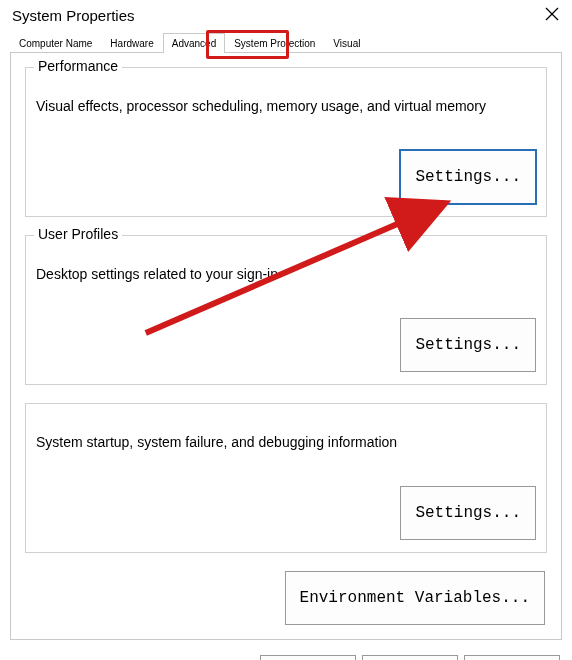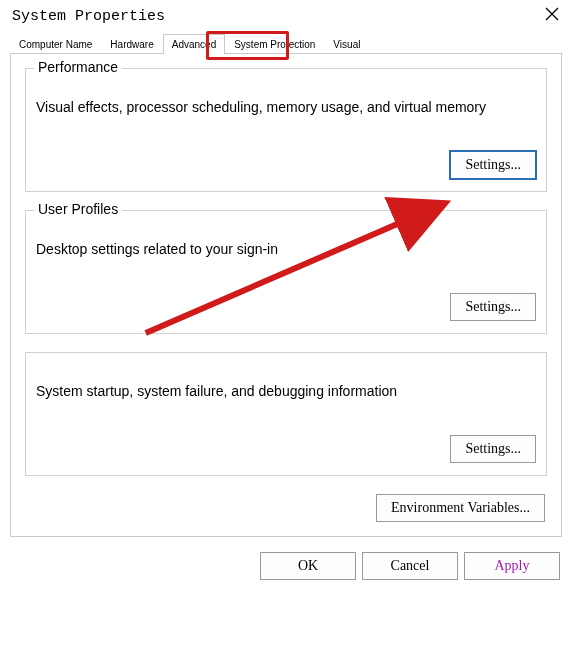--- a/index.html
+++ b/index.html
@@ -12,21 +12,20 @@
     width: 572px;
     height: 660px;
     position: relative;
     overflow: hidden;
   }
   .titlebar {
     display: flex;
     justify-content: space-between;
     align-items: center;
     padding: 6px 12px 8px 12px;
-    font-family: Liberation Mono, monospace;
   }
   .title { font-size: 15px; }
   .close svg { width: 16px; height: 16px; stroke: #000; stroke-width: 1.3; }
 
   .tabstrip {
     display: flex;
     align-items: flex-end;
     padding-left: 10px;
     position: relative;
   }
@@ -71,23 +70,23 @@
     left: 8px;
     background: #fff;
     padding: 0 4px;
     font-size: 14px;
   }
   .groupdesc { margin-bottom: 36px; }
   .btnrow { text-align: right; }
   .btn {
     border: 1px solid #999;
     background: #fdfdfd;
-    padding: 5px 14px;
-    font-size: 14px;
-    font-family: Liberation Serif, serif;
+    padding: 17px 14px;
+    font-size: 16px;
+    font-family: Liberation Mono, monospace;
     cursor: default;
     min-width: 84px;
   }
   .btn.emph {
     border: 1px solid #2a6fb5;
     outline: 1px solid #2a6fb5;
   }
   .envrow {
     text-align: right;
     padding: 0 2px 4px 0;

